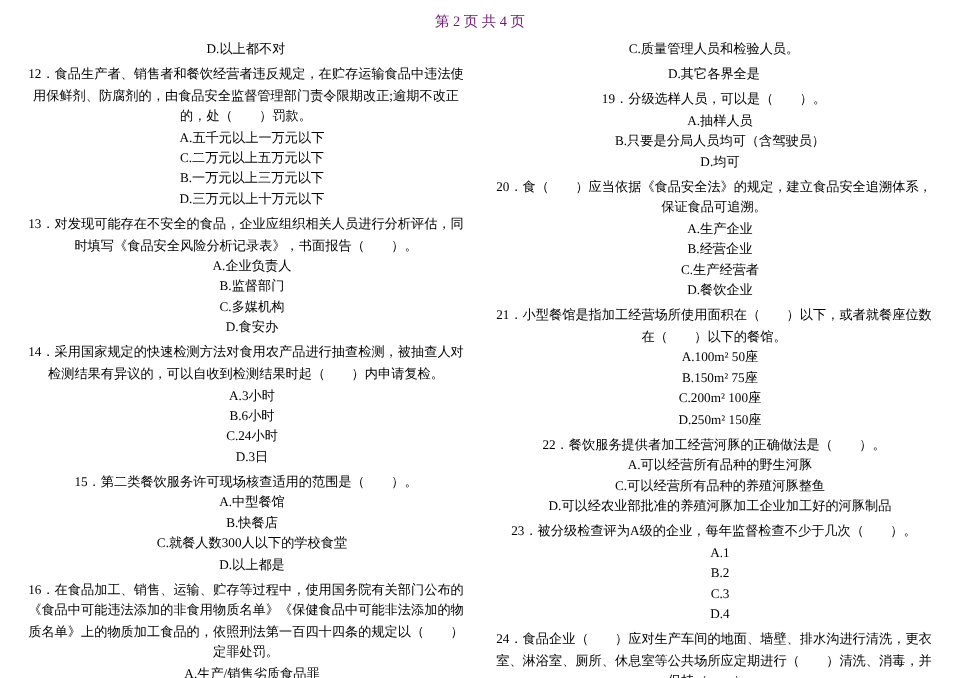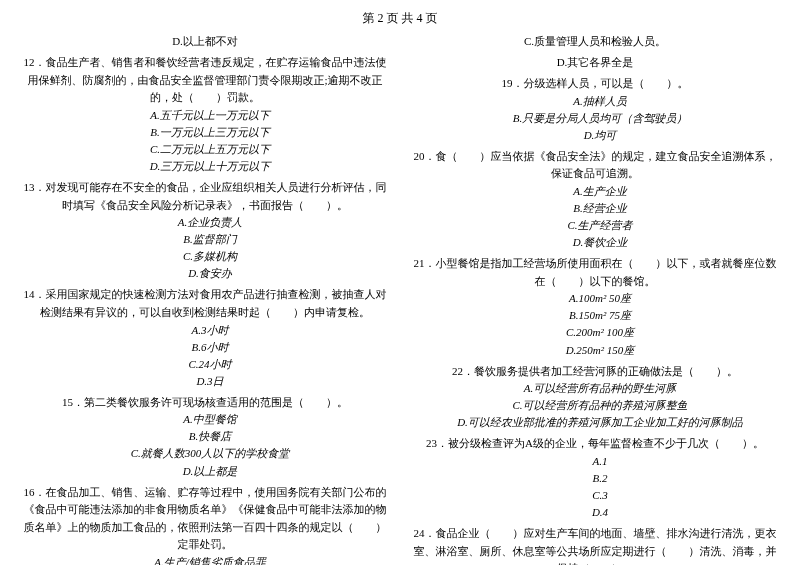--- a/index.html
+++ b/index.html
@@ -13,21 +13,21 @@
       font-size: 11px;
       color: #000;
       width: 800px;
       min-height: 565px;
       padding: 10px 20px;
     }
     .page-header {
       text-align: center;
       font-size: 12px;
       margin-bottom: 6px;
-      color: #000000;
+      color: #701a75;
     }
     .content {
       display: flex;
       gap: 20px;
     }
     .column {
       flex: 1;
       line-height: 1.6;
     }
     .question {
@@ -36,21 +36,20 @@
       text-align: center;
     }
     .question-text {
       font-size: 11px;
       line-height: 1.55;
       margin-bottom: 2px;
     }
     .options {
       padding-left: 10px;
       margin-bottom: 4px;
-      font-style: italic;
     }
     .option {
       display: block;
       font-size: 11px;
       line-height: 1.55;
     }
   </style>
 </head>
 <body>
 
@@ -62,22 +61,22 @@
   <div class="column">
 
     <div class="question">
       <span class="option">D.以上都不对</span>
     </div>
 
     <div class="question">
       <span class="question-text">12．食品生产者、销售者和餐饮经营者违反规定，在贮存运输食品中违法使用保鲜剂、防腐剂的，由食品安全监督管理部门责令限期改正;逾期不改正的，处（　　）罚款。</span>
       <div class="options">
         <span class="option">A.五千元以上一万元以下</span>
+        <span class="option">C.二万元以上五万元以下</span>
         <span class="option">B.一万元以上三万元以下</span>
-        <span class="option">C.二万元以上五万元以下</span>
         <span class="option">D.三万元以上十万元以下</span>
       </div>
     </div>
 
     <div class="question">
       <span class="question-text">13．对发现可能存在不安全的食品，企业应组织相关人员进行分析评估，同时填写《食品安全风险分析记录表》，书面报告（　　）。</span>
       <div class="options">
         <span class="option">A.企业负责人</span>
         <span class="option">B.监督部门</span>
         <span class="option">C.多媒机构</span>

